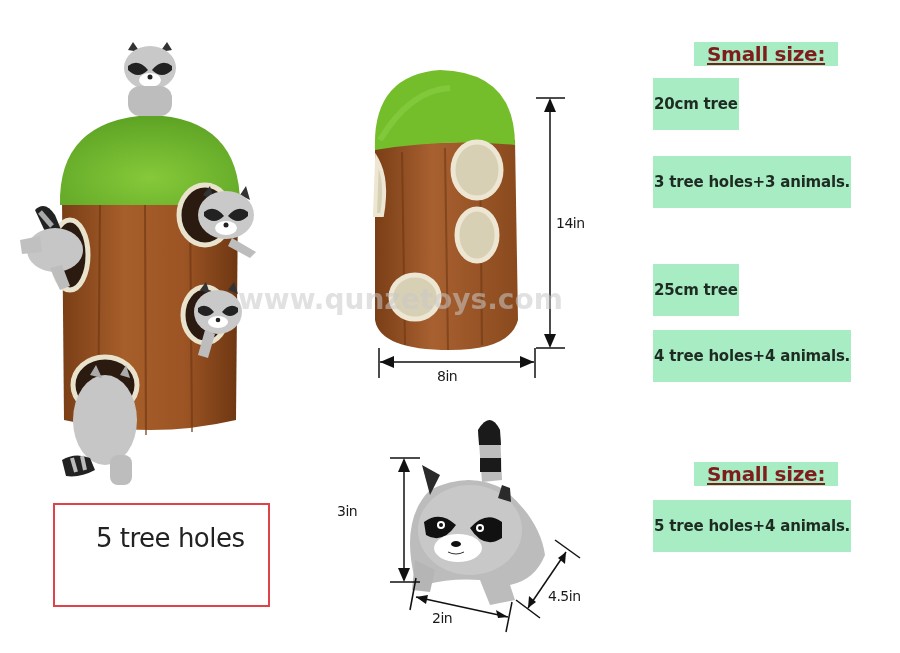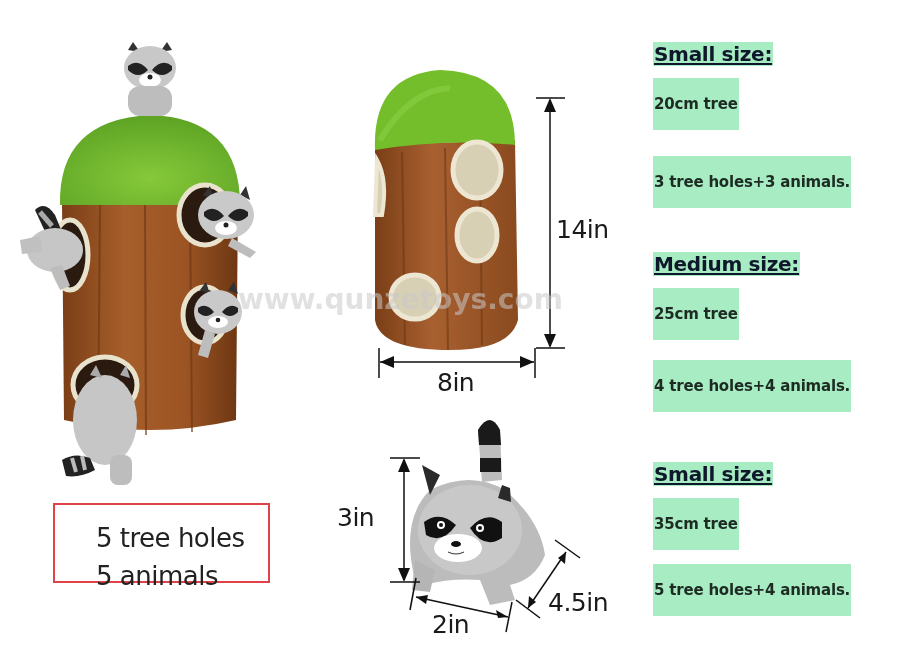--- a/index.html
+++ b/index.html
@@ -6,62 +6,63 @@
     html, body { width: 900px; height: 653px; background: #ffffff; overflow: hidden; }
     body { position: relative; font-family: "Liberation Sans", sans-serif; }
 
     
     .size-block { position: absolute; left: 653px; }
     .size-title {
       display: inline-block;
       font-family: "DejaVu Sans", sans-serif;
       font-weight: bold;
       font-size: 20px;
-      color: #0f172a;
+      color: #7f1d1d;
       background: #a8ecc4;
       text-decoration: underline;
       text-decoration-thickness: 2px;
       text-underline-offset: 2px;
       line-height: 24px;
-      padding: 0 1px;
+      padding: 0 13px;
       letter-spacing: -0.3px;
+      margin-left: 41px;
     }
     .size-line {
       display: inline-block;
       font-family: "DejaVu Sans", sans-serif;
       font-weight: bold;
       font-size: 15px;
       color: #1d2b22;
       background: #a8ecc4;
       line-height: 20px;
       padding: 16px 1px;
       letter-spacing: -0.2px;
     }
 
     
     .info-box {
       position: absolute;
       left: 53px; top: 503px;
-      width: 217px; height: 80px;
+      width: 217px; height: 104px;
       border: 2px solid #e0424a;
       background: #fff;
     }
     .info-box .line {
       position: absolute;
       left: 41px;
       font-family: "DejaVu Sans", sans-serif;
       font-size: 26px;
       color: #222;
       letter-spacing: -0.5px;
     }
 
     .dim-label {
       position: absolute;
       font-family: "DejaVu Sans", sans-serif;
-      font-size: 25px;
+      font-size: 14px;
       color: #1a1a1a;
       letter-spacing: -0.5px;
     }
 
     .watermark {
       position: absolute;
       left: 238px; top: 283px;
       font-family: "DejaVu Sans", sans-serif;
       font-weight: bold;
       font-size: 28px;
@@ -217,32 +218,29 @@
   <path d="M199 186 L198 198 L206 192 Z" fill="#111"></path>
 </svg>
 <div class="dim-label" style="left:337px;top:503px;">3in</div>
 <div class="dim-label" style="left:432px;top:610px;">2in</div>
 <div class="dim-label" style="left:548px;top:588px;">4.5in</div>
 
 <div class="watermark">www.qunzetoys.com</div>
 
 <div class="info-box">
   <div class="line" style="top:18px;">5 tree holes</div>
-  <div class="line" style="top:56px;">5 animals</div>
 </div>
 
 <div class="size-block" style="top:42px;">
   <div><span class="size-title">Small size:</span></div>
   <div style="margin-top:12px;"><span class="size-line">20cm tree</span></div>
   <div style="margin-top:26px;"><span class="size-line">3 tree holes+3 animals.</span></div>
 </div>
 
 <div class="size-block" style="top:252px;">
-  <div><span class="size-title">Medium size:</span></div>
   <div style="margin-top:12px;"><span class="size-line">25cm tree</span></div>
-  <div style="margin-top:20px;text-align:right;"><span class="size-line">4 tree holes+4 animals.</span></div>
+  <div style="margin-top:14px;text-align:right;"><span class="size-line">4 tree holes+4 animals.</span></div>
 </div>
 
 <div class="size-block" style="top:462px;">
   <div><span class="size-title">Small size:</span></div>
-  <div style="margin-top:12px;"><span class="size-line">35cm tree</span></div>
   <div style="margin-top:14px;"><span class="size-line">5 tree holes+4 animals.</span></div>
 </div>
 
 </body></html>

